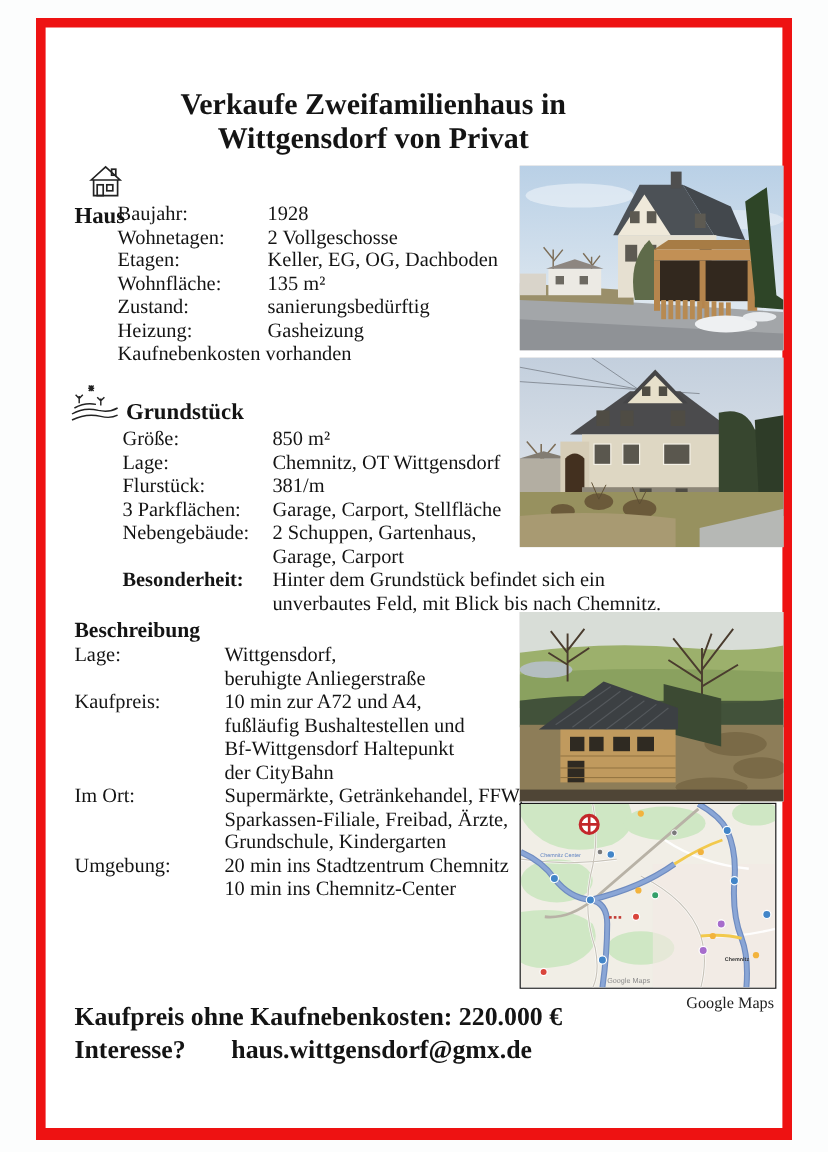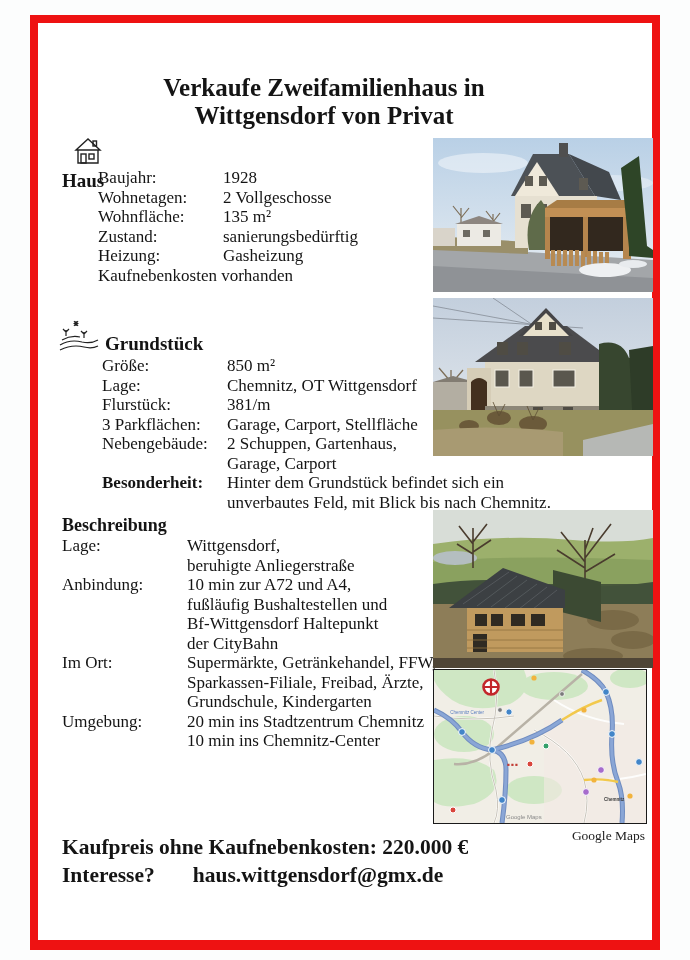--- a/index.html
+++ b/index.html
@@ -6,21 +6,21 @@
   body {
     width:690px; height:960px; position:relative;
     background:#fcfdfd; overflow:hidden;
     font-family:"Liberation Serif", serif; color:#141414;
   }
   .frame {
     position:absolute; left:30px; top:15px; width:614px; height:917px;
     border:8px solid #ee1212; border-bottom-width:10px; background:#ffffff;
   }
   .title {
-    position:absolute; left:39px; top:74px; width:570px;
+    position:absolute; left:26px; top:74px; width:570px;
     text-align:center; font-weight:bold; font-size:25px; line-height:28px;
     white-space:pre-line;
   }
   .sec-header {
     position:absolute; display:flex; align-items:flex-end; gap:5px;
     font-weight:bold; font-size:19px; line-height:20px;
   }
   .sec-header svg { display:block; }
   .rows { position:absolute; font-size:17px; line-height:19.5px; }
   .row { display:flex; }
@@ -75,20 +75,24 @@
   <span>Haus</span>
 </div>
 <div class="rows" style="left:54px; top:168px;margin-left:44px;">
   <div class="row">
       <div class="lbl">Baujahr:</div>
       <div class="val">1928</div>
     </div>
   <div class="row">
       <div class="lbl">Wohnetagen:</div>
       <div class="val">2 Vollgeschosse</div>
+    </div>
+  <div class="row">
+      <div class="lbl">Etagen:</div>
+      <div class="val">Keller, EG, OG, Dachboden</div>
     </div>
   <div class="row">
       <div class="lbl">Wohnfläche:</div>
       <div class="val">135 m²</div>
     </div>
   <div class="row">
       <div class="lbl">Zustand:</div>
       <div class="val">sanierungsbedürftig</div>
     </div>
   <div class="row">
@@ -143,21 +147,21 @@
 </div>
 
 <div class="besch-header">Beschreibung</div>
 <div class="rows" style="left:62px; top:536px;">
   <div class="row">
       <div class="lbl">Lage:</div>
       <div class="val">Wittgensdorf,
 beruhigte Anliegerstraße</div>
     </div>
   <div class="row">
-      <div class="lbl">Anbindung:</div>
+      <div class="lbl">Kaufpreis:</div>
       <div class="val">10 min zur A72 und A4,
 fußläufig Bushaltestellen und
 Bf-Wittgensdorf Haltepunkt
 der CityBahn</div>
     </div>
   <div class="row">
       <div class="lbl">Im Ort:</div>
       <div class="val">Supermärkte, Getränkehandel, FFW,
 Sparkassen-Filiale, Freibad, Ärzte,
 Grundschule, Kindergarten</div>

